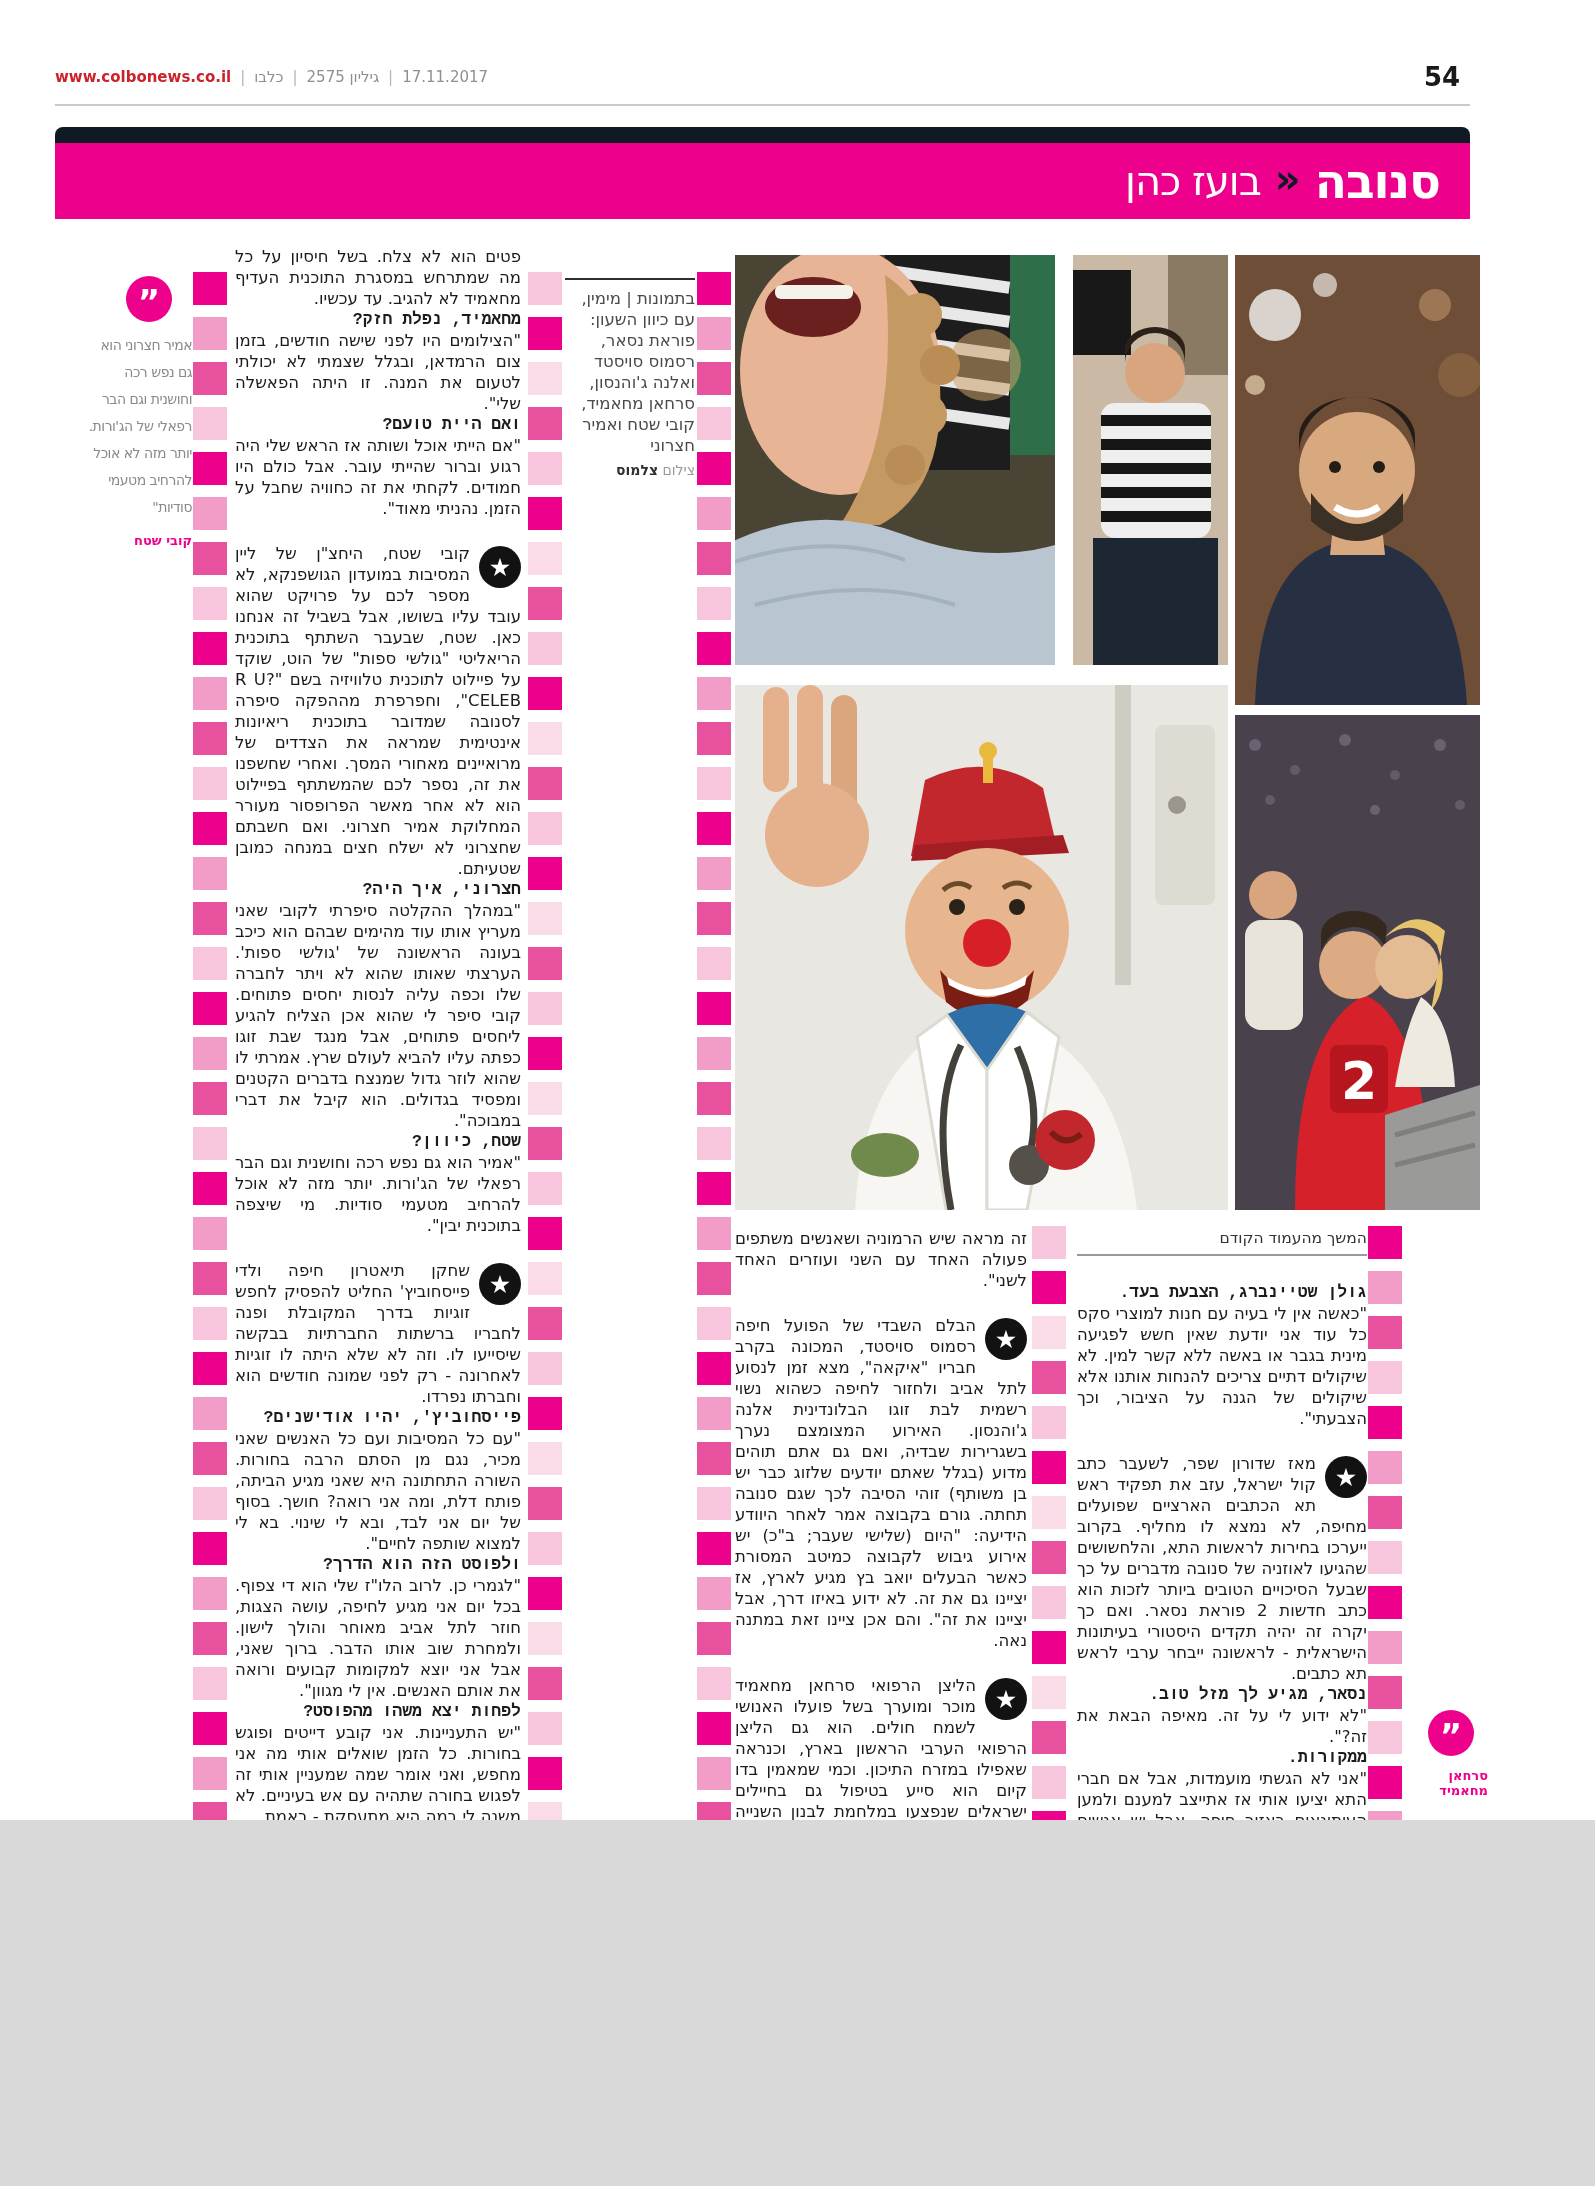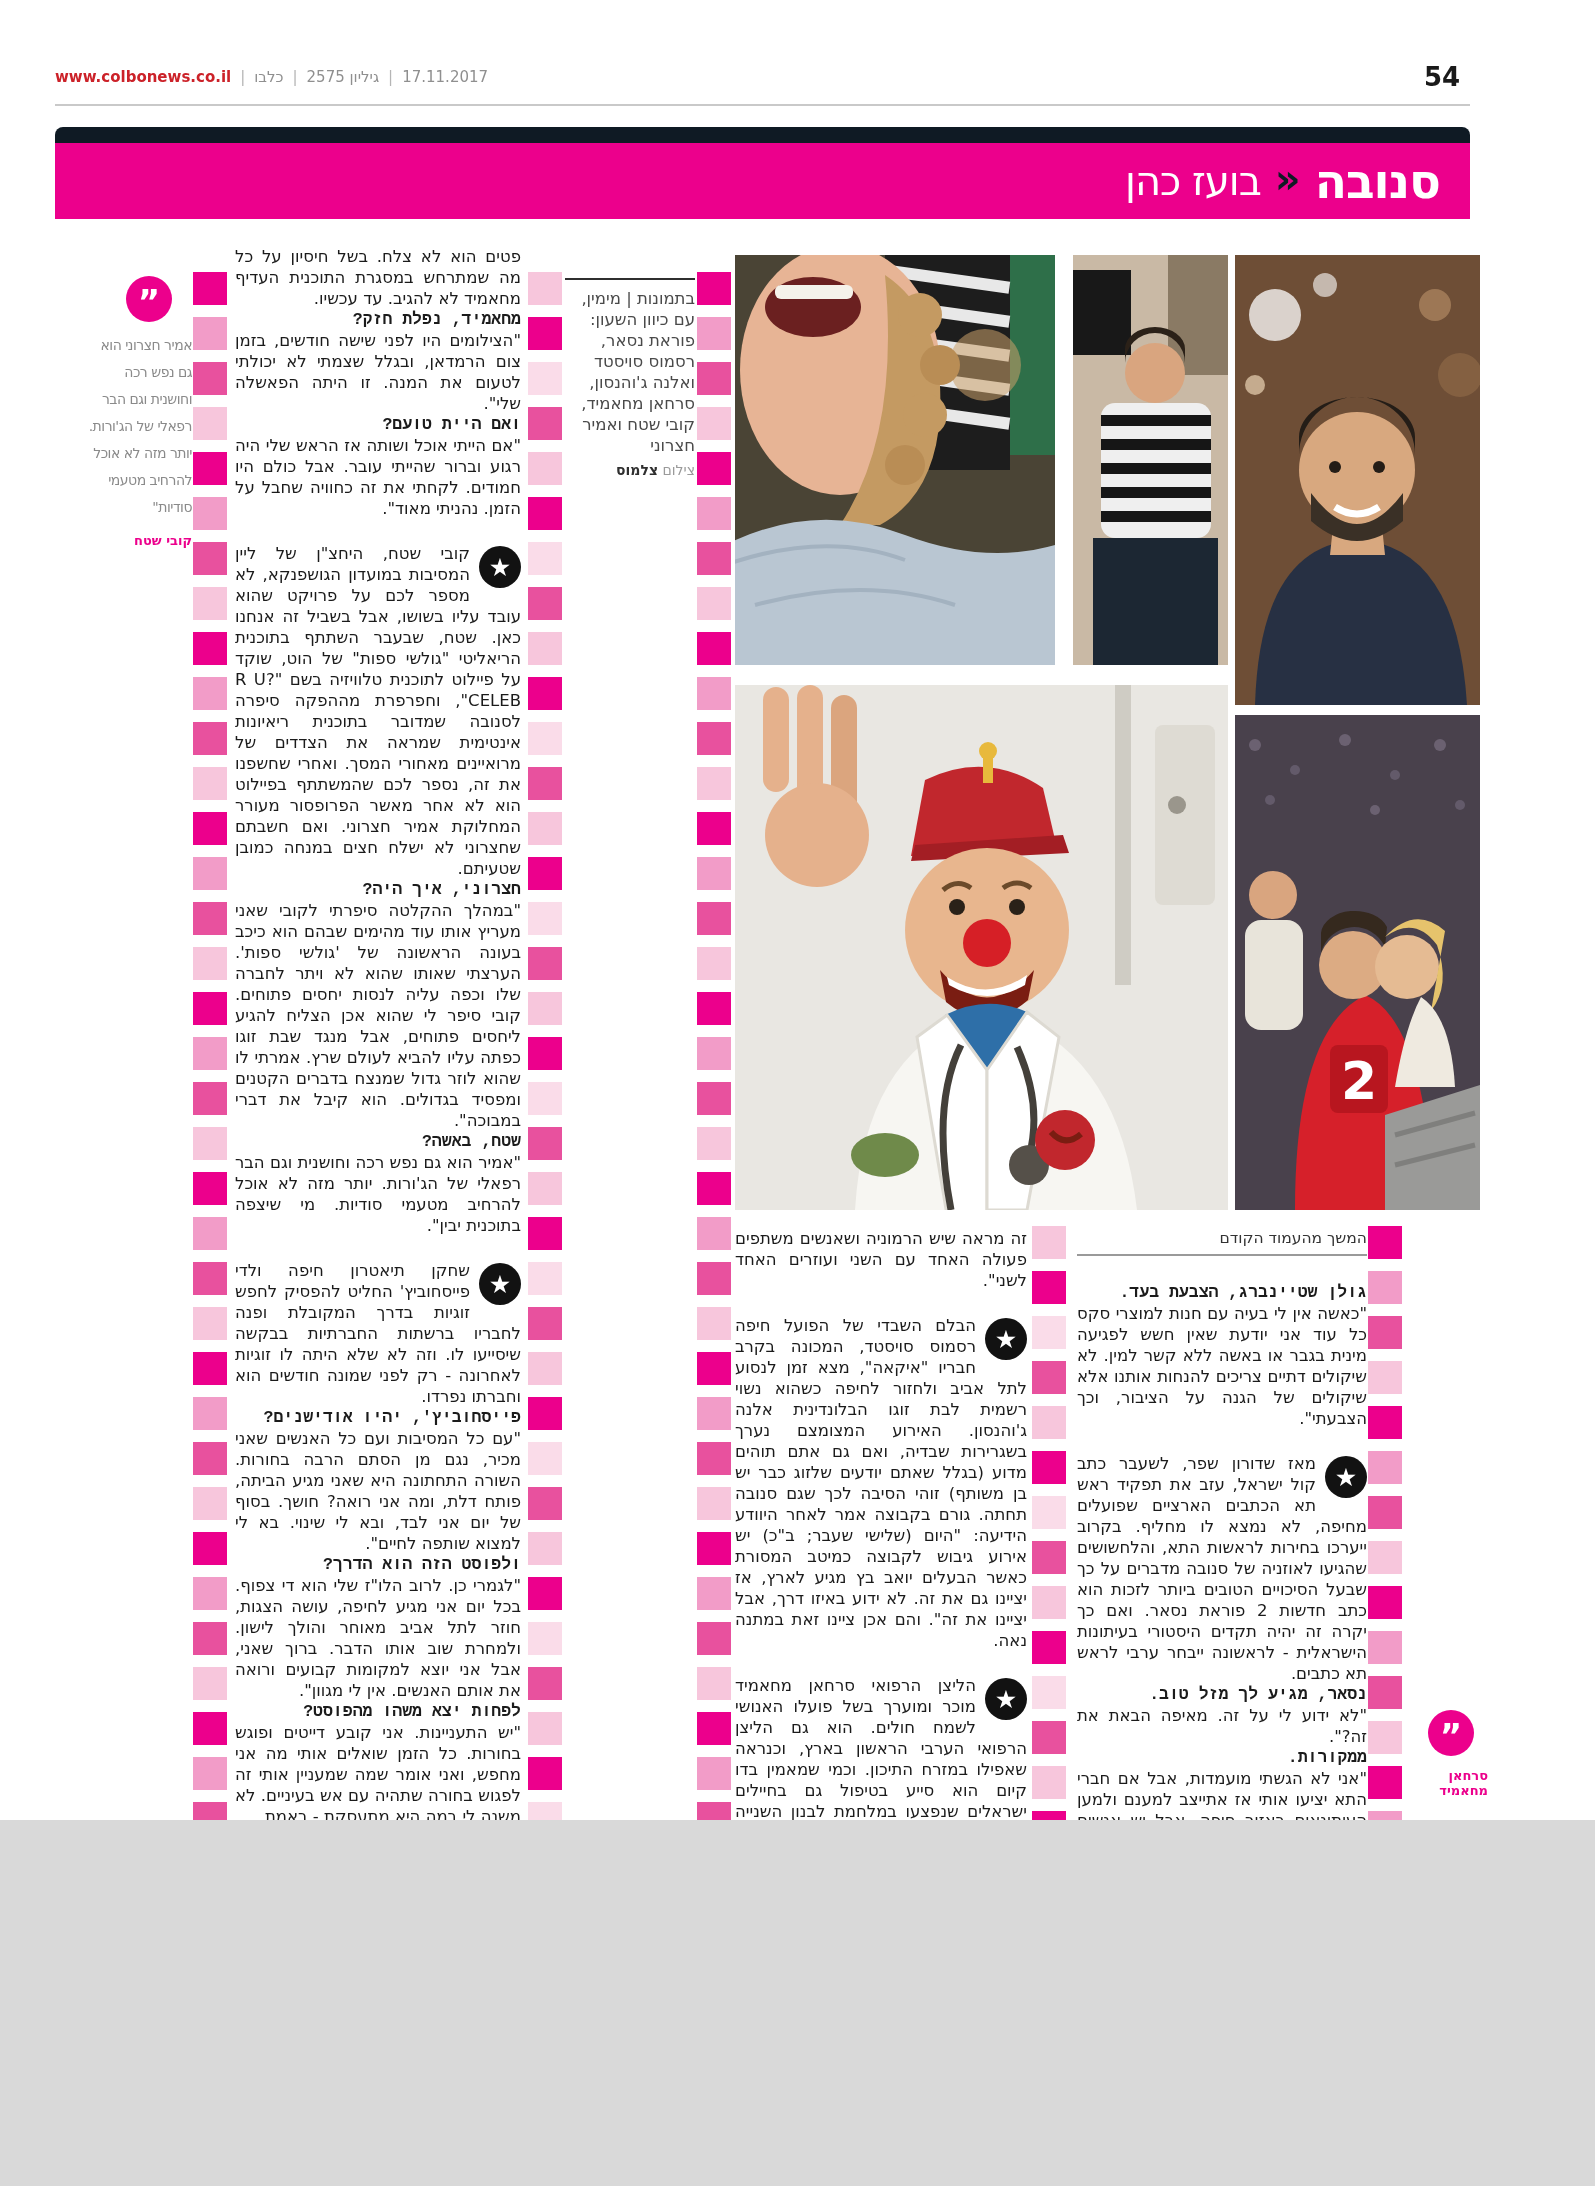--- a/index.html
+++ b/index.html
@@ -290,21 +290,21 @@
   <div class="col" style="left:235px;top:246px;width:286px;height:1788px;">
     <div>
         <p class="body-p">פטים הוא לא צלח. בשל חיסיון על כל מה שמתרחש במסגרת התוכנית העדיף מחאמיד לא להגיב. עד עכשיו.</p>
         <p class="body-h">מחאמיד, נפלת חזק?</p>
         <p class="body-p">"הצילומים היו לפני שישה חודשים, בזמן צום הרמדאן, ובגלל שצמתי לא יכולתי לטעום את המנה. זו היתה הפאשלה שלי".</p>
         <p class="body-h">ואם היית טועם?</p>
         <p class="body-p">"אם הייתי אוכל ושותה אז הראש שלי היה רגוע וברור שהייתי עובר. אבל כולם היו חמודים. לקחתי את זה כחוויה שחבל על הזמן. נהניתי מאוד".</p>
         <p class="body-p star-p"><span class="star-badge">★</span>קובי שטח, היחצ"ן של ליין המסיבות במועדון הגושפנקא, לא מספר לכם על פרויקט שהוא עובד עליו בשושו, אבל בשביל זה אנחנו כאן. שטח, שבעבר השתתף בתוכנית הריאליטי "גולשי ספות" של הוט, שוקד על פיילוט לתוכנית טלוויזיה בשם "?R U CELEB", וחפרפרת מההפקה סיפרה לסנובה שמדובר בתוכנית ריאיונות אינטימית שמראה את הצדדים של מרואיינים מאחורי המסך. ואחרי שחשפנו את זה, נספר לכם שהמשתתף בפיילוט הוא לא אחר מאשר הפרופסור מעורר המחלוקת אמיר חצרוני. ואם חשבתם שחצרוני לא ישלח חצים במנחה כמובן שטעיתם.</p>
         <p class="body-h">חצרוני, איך היה?</p>
         <p class="body-p">"במהלך ההקלטה סיפרתי לקובי שאני מעריץ אותו עוד מהימים שבהם הוא כיכב בעונה הראשונה של 'גולשי ספות'. הערצתי שאותו שהוא לא ויתר לחברה שלו וכפה עליה לנסות יחסים פתוחים. קובי סיפר לי שהוא אכן הצליח להגיע ליחסים פתוחים, אבל מנגד שבת זוגו כפתה עליו להביא לעולם שרץ. אמרתי לו שהוא לוזר גדול שמנצח בדברים הקטנים ומפסיד בגדולים. הוא קיבל את דברי במבוכה".</p>
-        <p class="body-h">שטח, באשה?</p>
+        <p class="body-h">שטח, כיוון?</p>
         <p class="body-p">"אמיר הוא גם נפש רכה וחושנית וגם הבר רפאלי של הג'ורות. יותר מזה לא אוכל להרחיב מטעמי סודיות. מי שיצפה בתוכנית יבין".</p>
         <p class="body-p star-p"><span class="star-badge">★</span>שחקן תיאטרון חיפה ולדי פייסחוביץ' החליט להפסיק לחפש זוגיות בדרך המקובלת ופנה לחבריו ברשתות החברתיות בבקשה שיסייעו לו. וזה לא שלא היתה לו זוגיות לאחרונה - רק לפני שמונה חודשים הוא וחברתו נפרדו.</p>
         <p class="body-h">פייסחוביץ', יהיו אודישנים?</p>
         <p class="body-p">"עם כל המסיבות ועם כל האנשים שאני מכיר, נגם מן הסתם הרבה בחורות. השורה התחתונה היא שאני מגיע הביתה, פותח דלת, ומה אני רואה? חושך. בסוף של יום אני לבד, ובא לי שינוי. בא לי למצוא שותפה לחיים".</p>
         <p class="body-h">ולפוסט הזה הוא הדרך?</p>
         <p class="body-p">"לגמרי כן. לרוב הלו"ז שלי הוא די צפוף. בכל יום אני מגיע לחיפה, עושה הצגות, חוזר לתל אביב מאוחר והולך לישון. ולמחרת שוב אותו הדבר. ברוך שאני, אבל אני יוצא למקומות קבועים ורואה את אותם האנשים. אין לי מגוון".</p>
         <p class="body-h">לפחות יצא משהו מהפוסט?</p>
         <p class="body-p">"יש התעניינות. אני קובע דייטים ופוגש בחורות. כל הזמן שואלים אותי מה אני מחפש, ואני אומר שמה שמעניין אותי זה לפגוש בחורה שתהיה עם אש בעיניים. לא משנה לי במה היא מתעסקת - באמת</p>
       </div>
   </div>

